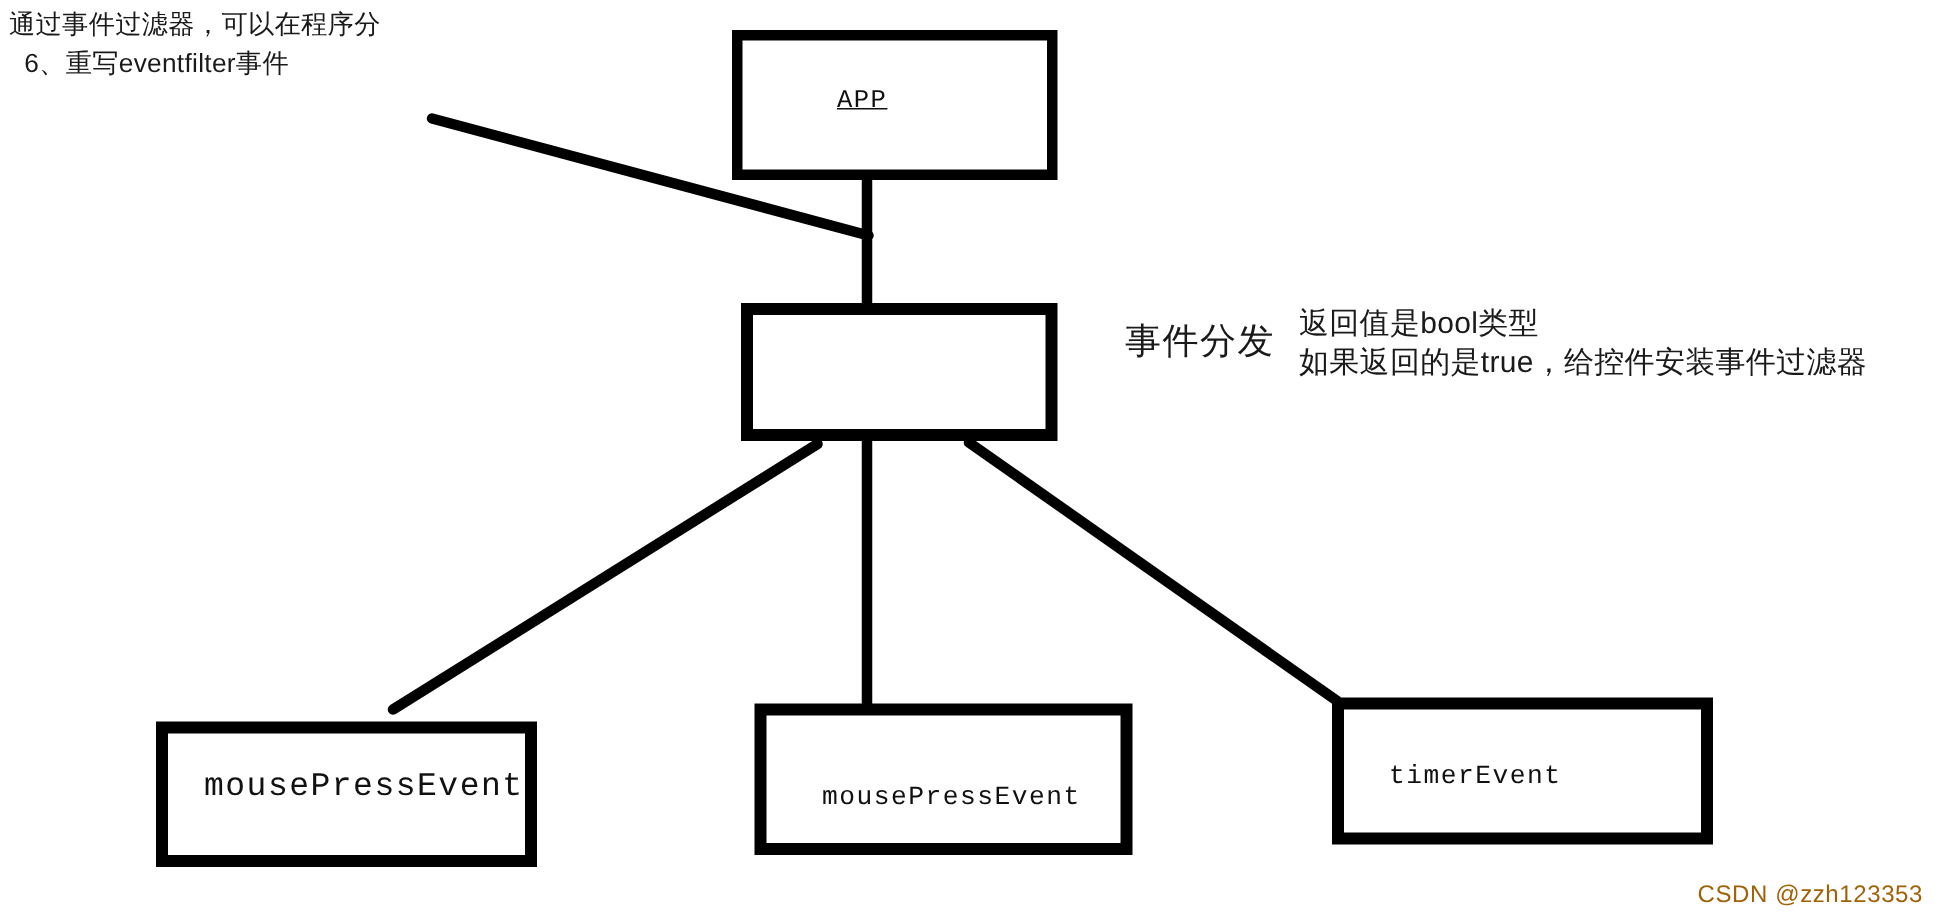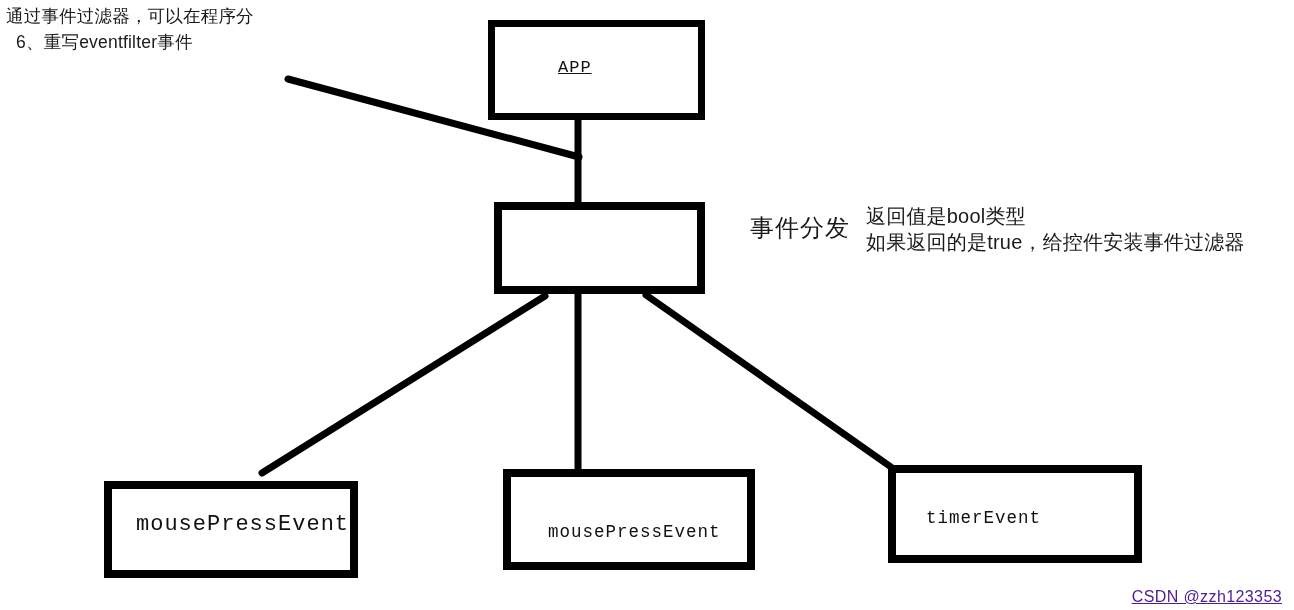--- a/index.html
+++ b/index.html
@@ -80,25 +80,24 @@
   }
   #label-timer {
     left: 926px;
     top: 508px;
     font-size: 17.5px;
   }
   #watermark {
     position: absolute;
     right: 12px;
     bottom: 4px;
-    color: #4c1d95;
+    color: #a16207;
     font-size: 16px;
     font-family: "Liberation Sans", sans-serif;
     letter-spacing: 0.4px;
-    text-decoration: underline;
   }
 </style>
 </head>
 <body>
 
 <div id="diagram-root">
 
   <svg id="diagram-svg" width="1294" height="610" viewBox="0 0 1294 610" style="position:absolute;left:0;top:0;">
 
     <g>

